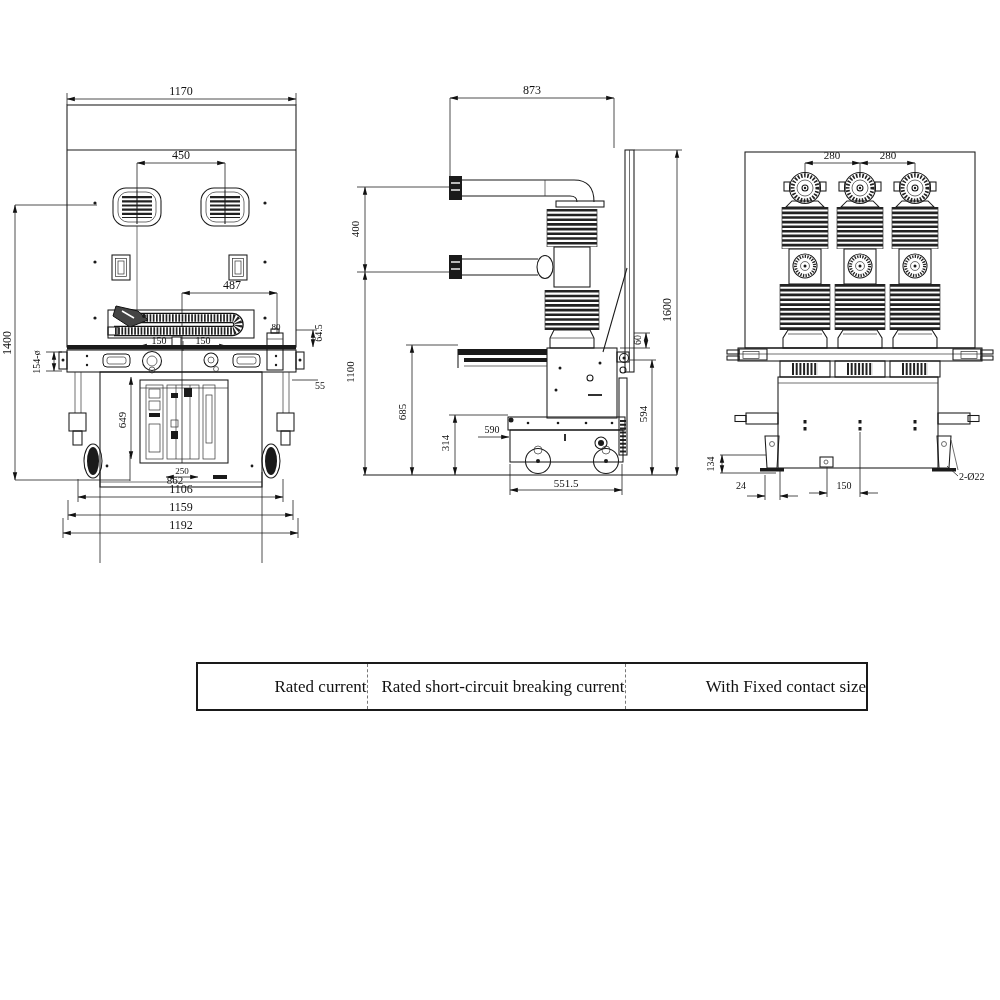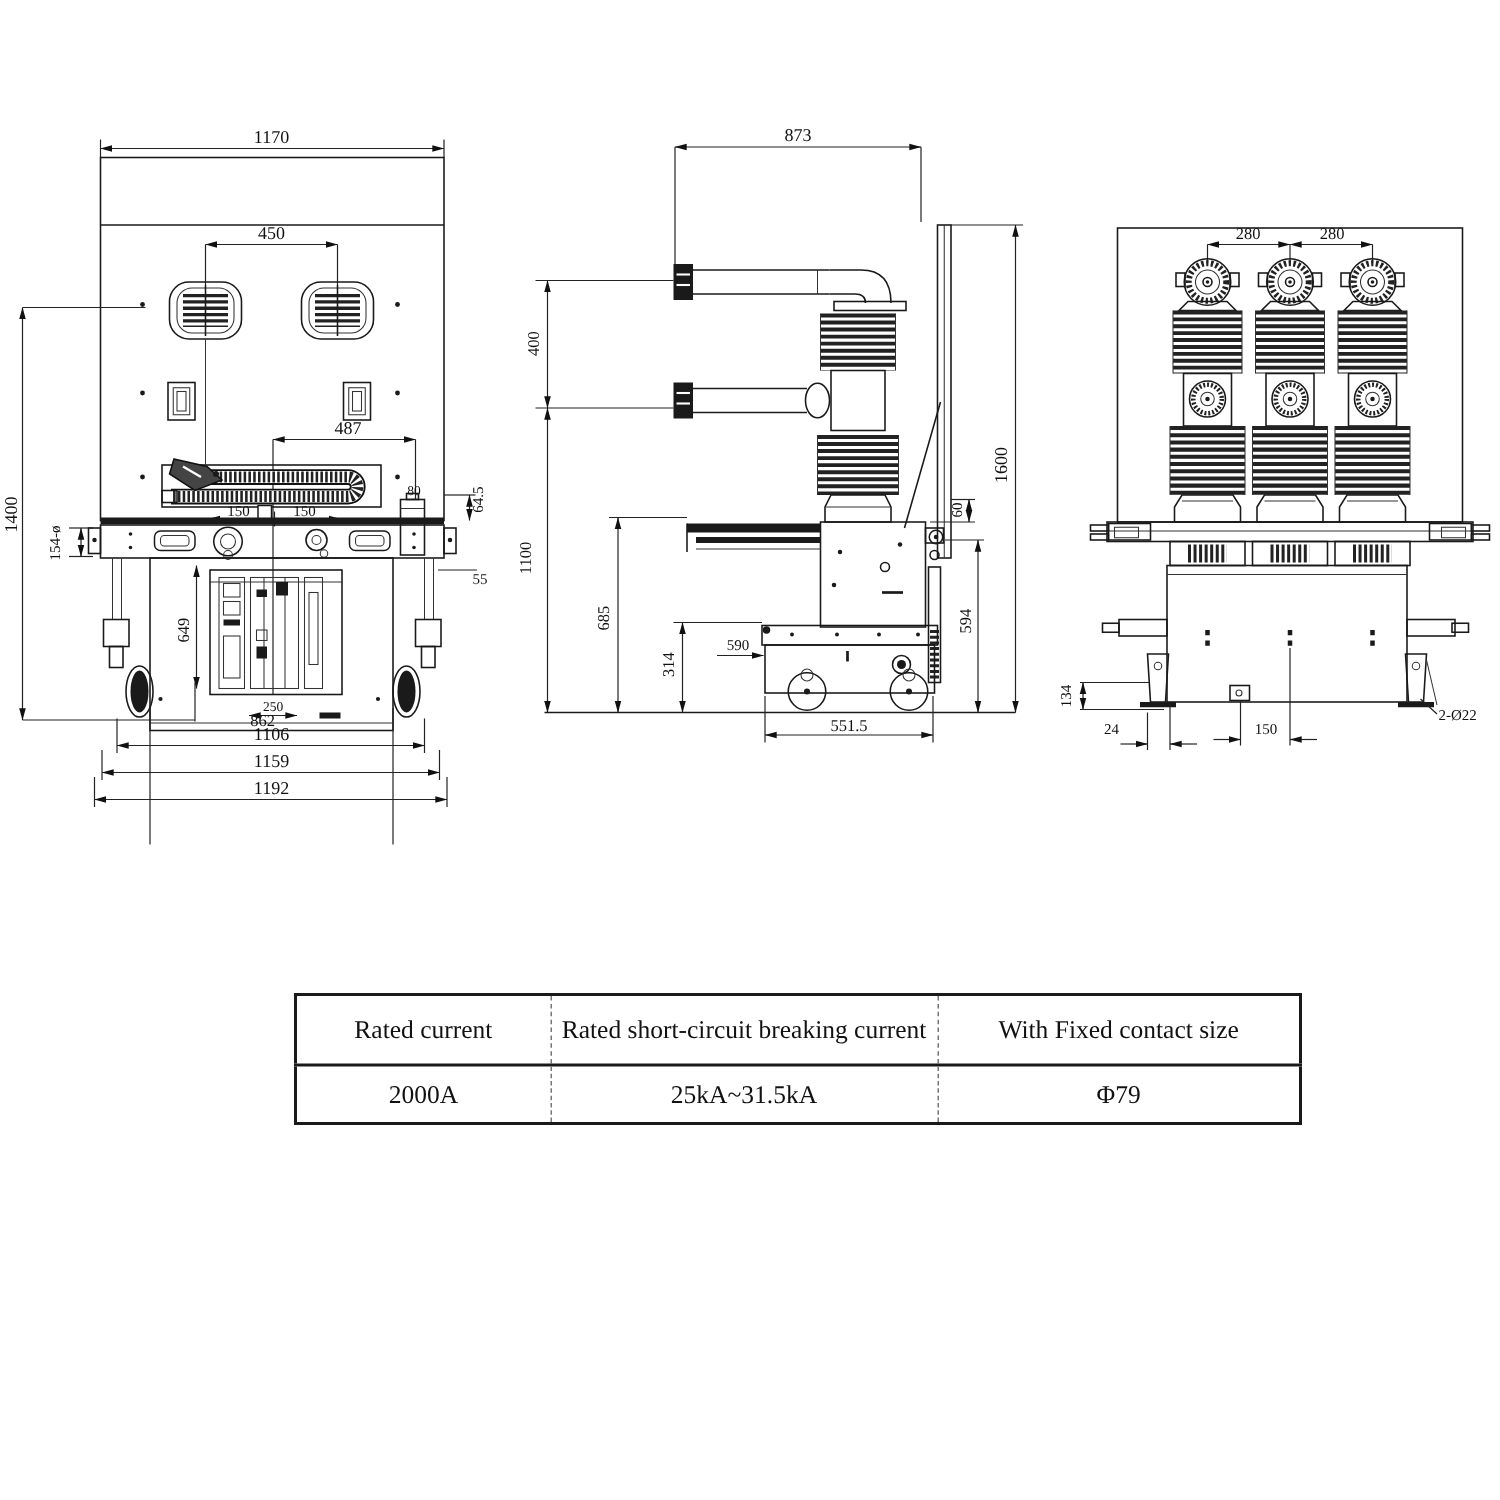--- a/index.html
+++ b/index.html
@@ -7,21 +7,21 @@
   svg{position:absolute;left:0;top:0}
   svg text{font-family:"Liberation Serif",serif;fill:#111}
   .ln{stroke:#1a1a1a;stroke-width:1.05;fill:none}
   .ln2{stroke:#1a1a1a;stroke-width:1.8;fill:none}
   .thin{stroke:#333;stroke-width:.7;fill:none}
   .dim{stroke:#222;stroke-width:.8;fill:none}
   .blk{fill:#1a1a1a;stroke:none}
   .wht{fill:#fff;stroke:#1a1a1a;stroke-width:1}
   .fins{stroke:#222;fill:none}
   #spec-table{position:absolute;left:196px;top:662px;width:670px;border-collapse:collapse;table-layout:fixed;border:2.5px solid #1a1a1a}
-  #spec-table th,#spec-table td{border-top:2px solid #1a1a1a;border-bottom:2px solid #1a1a1a;border-left:1px dashed #777;border-right:1px dashed #777;text-align:center;vertical-align:middle;font-size:17px;font-weight:normal;padding:0;color:#111}
+  #spec-table th,#spec-table td{border-top:2px solid #1a1a1a;border-bottom:2px solid #1a1a1a;border-left:1px dashed #777;border-right:1px dashed #777;text-align:right;vertical-align:middle;font-size:17px;font-weight:normal;padding:0;color:#111}
   #spec-table tr.hdr th{height:45px}
   #spec-table tr.row td{height:37px}
   .c1{width:170px}.c2{width:258px}.c3{width:242px}
 </style>
 </head>
 <body>
 <div id="page">
 
 <svg width="1000" height="1000" viewBox="0 0 1000 1000">
 <defs>
@@ -486,21 +486,16 @@
         <col class="c1">
         <col class="c2">
         <col class="c3">
       </colgroup>
   <tbody>
         <tr class="hdr">
     <th>Rated current</th>
     <th>Rated short-circuit breaking current</th>
     <th>With Fixed contact size</th>
   </tr>
-  <tr class="row">
-    <td>2000A</td>
-    <td>25kA~31.5kA</td>
-    <td>Φ79</td>
-  </tr>
 </tbody>
     </table>
 
 </div>
 
 </body></html>

